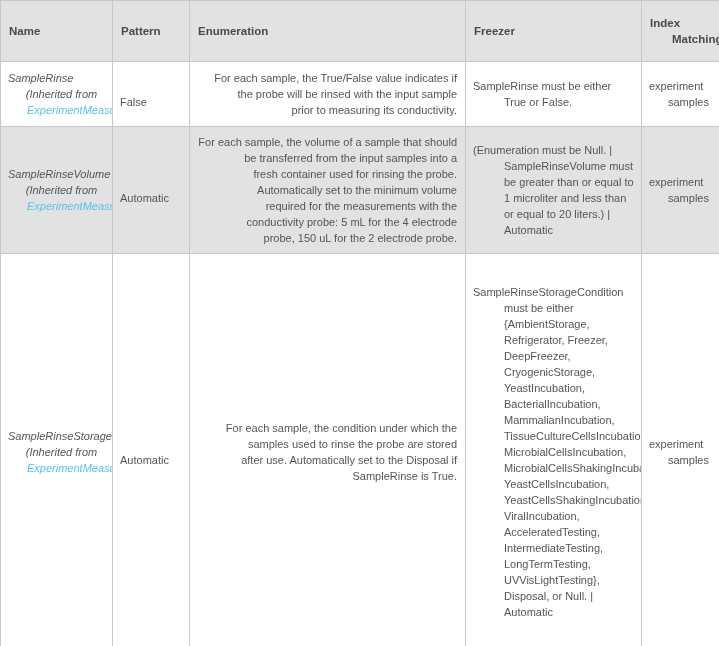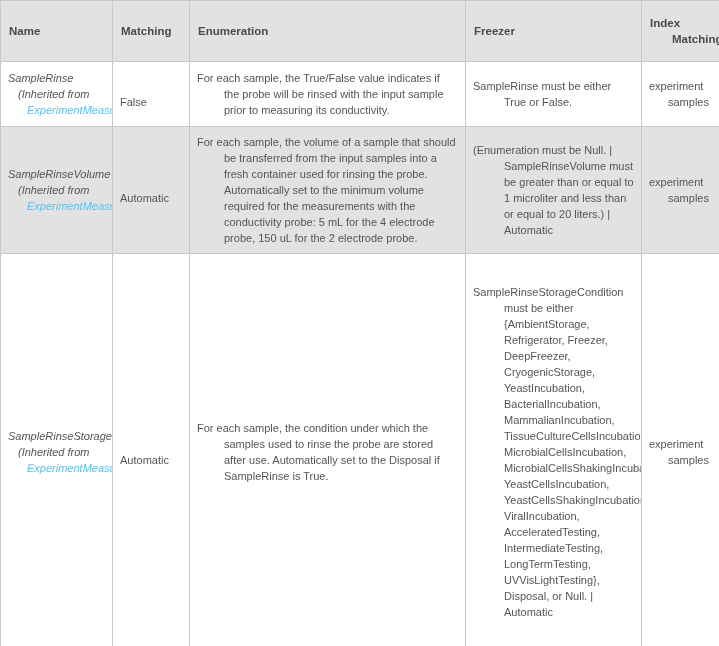--- a/index.html
+++ b/index.html
@@ -77,36 +77,38 @@
     font-style: italic;
   }
   .name-main {
     display: block;
     color: #555555;
   }
   .name-sub {
     display: block;
     padding-left: 10px;
     white-space: nowrap;
+    text-align: center;
   }
   .name-link {
     display: block;
     padding-left: 19px;
     color: #5bc2ec;
     white-space: nowrap;
   }
 
   .cell-default { white-space: nowrap; margin-top: 16px; }
 
   .cell-desc {
     padding-left: 34px;
     text-indent: -27px;
     padding-right: 8px;
     padding-top: 7px;
     padding-bottom: 7px;
+    text-align: right;
   }
 
   .cell-pattern {
     padding-left: 38px;
     text-indent: -31px;
     padding-right: 6px;
     padding-top: 7px;
     padding-bottom: 7px;
   }
 
@@ -130,21 +132,21 @@
     <col class="col-desc">
     <col class="col-pattern">
     <col class="col-index">
   </colgroup>
   <thead>
     <tr>
       <th>
         <div class="th-inner">Name</div>
       </th>
       <th>
-        <div class="th-inner">Matching</div>
+        <div class="th-inner">Pattern</div>
       </th>
       <th>
         <div class="th-inner">Enumeration</div>
       </th>
       <th>
         <div class="th-inner">Freezer</div>
       </th>
       <th>
         <div class="th-inner hang">Index Matching</div>
       </th>

